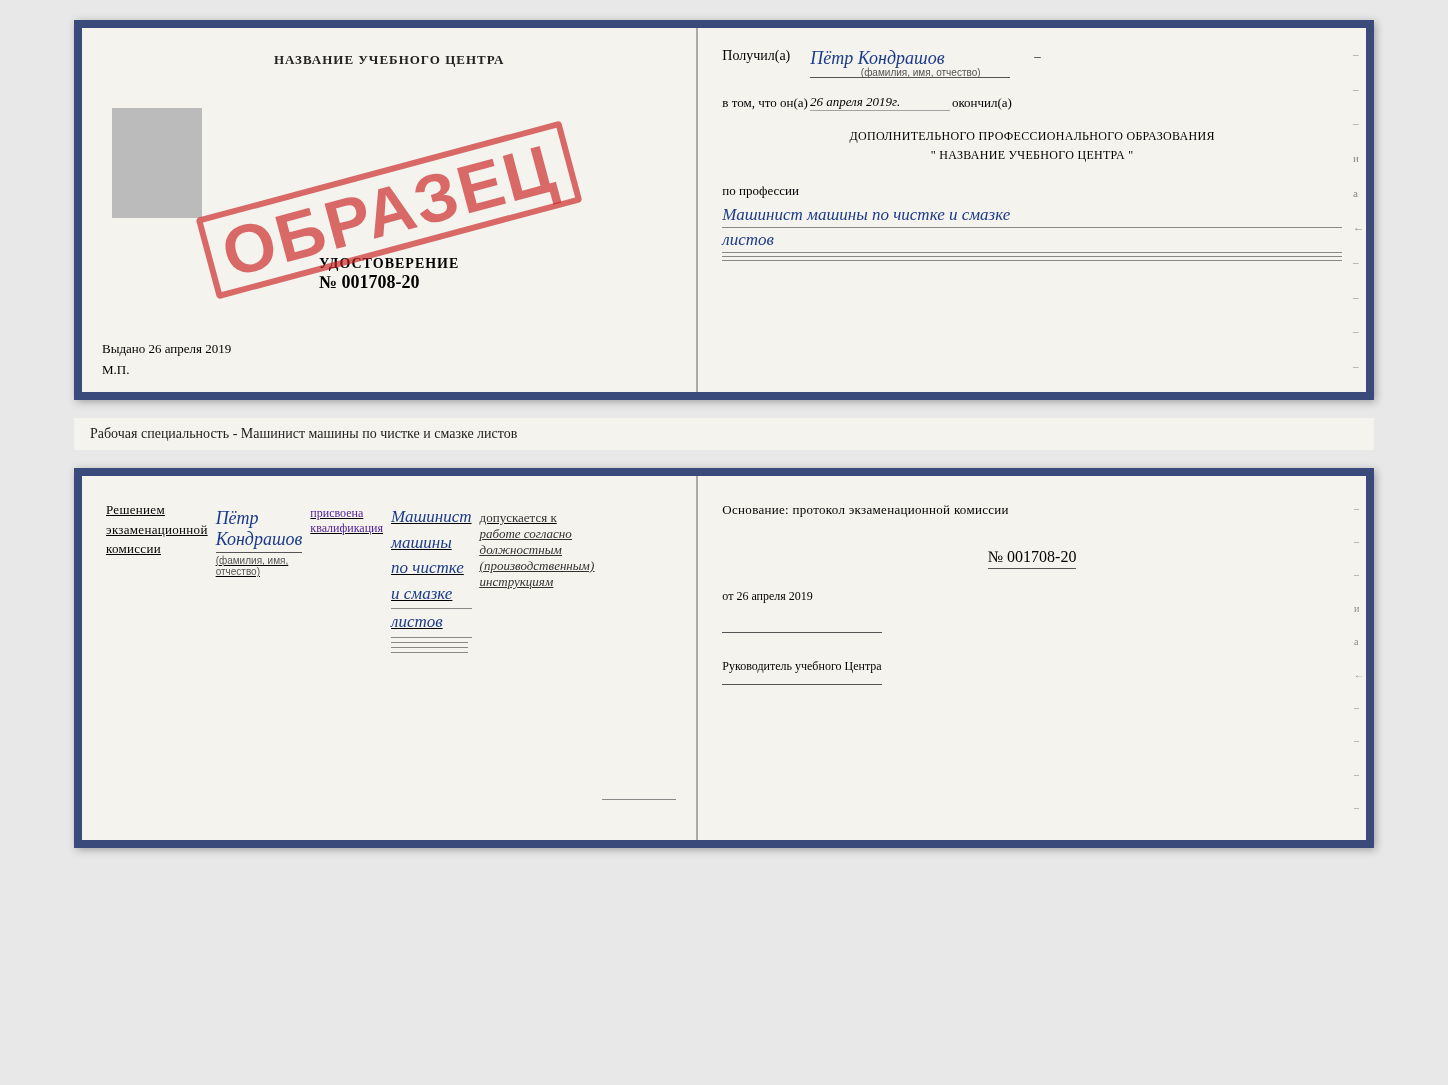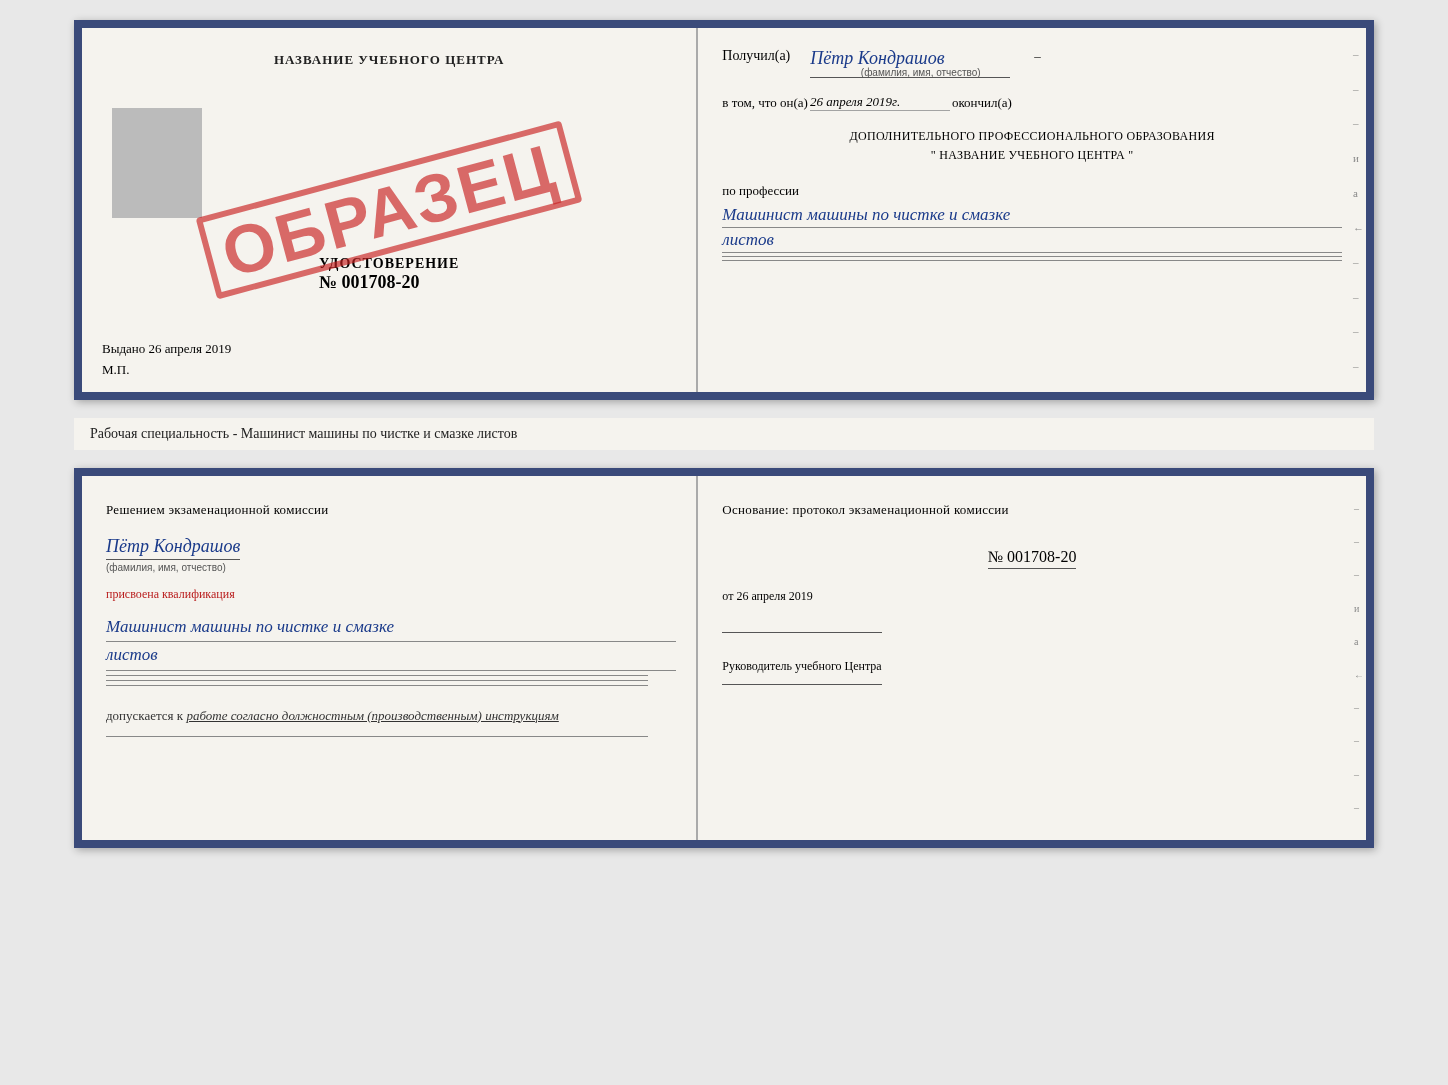--- a/index.html
+++ b/index.html
@@ -234,23 +234,23 @@
       width: 100%;
       min-height: 380px;
       box-shadow: 2px 2px 8px rgba(0,0,0,0.3);
     }
 
     .qual-left {
       width: 48%;
       border-right: 2px solid #aaa;
       padding: 24px 20px 36px 24px;
       display: flex;
-      flex-direction: column;
       gap: 8px;
       position: relative;
+      text-decoration: underline;
     }
 
     .qual-right {
       width: 52%;
       padding: 24px 24px;
       display: flex;
       flex-direction: column;
       gap: 14px;
       position: relative;
     }
@@ -275,21 +275,21 @@
     .qual-small-label {
       font-size: 10px;
       color: #555;
       font-family: Arial, sans-serif;
       display: block;
       margin-top: -2px;
     }
 
     .assigned-label {
       font-size: 12px;
-      color: #b91c1c;
+      color: #4c1d95;
       margin-top: 6px;
     }
 
     .qual-profession {
       font-family: 'Georgia', serif;
       font-size: 17px;
       font-style: italic;
       color: #1a3a8a;
       line-height: 1.5;
       border-bottom: 1px solid #888;

